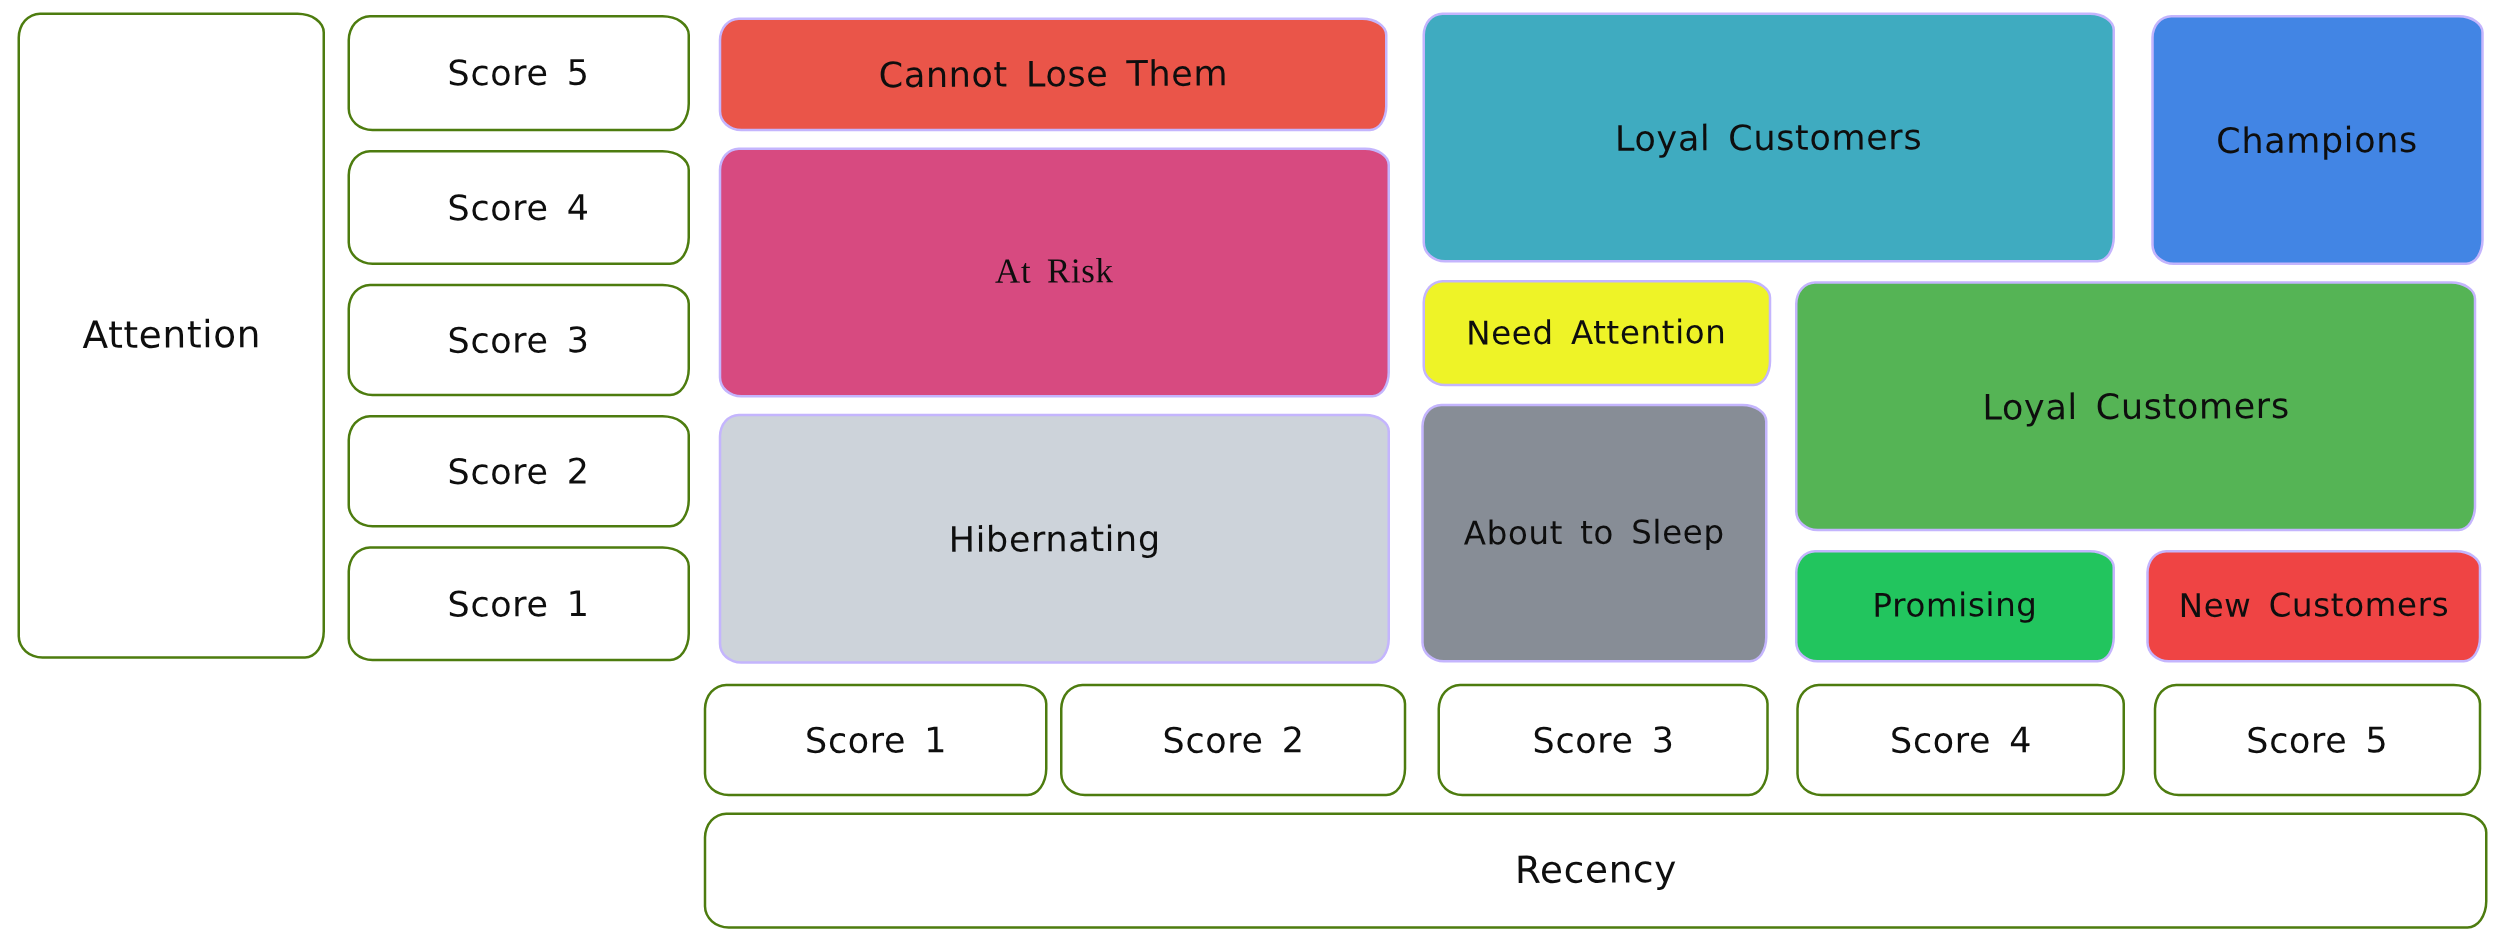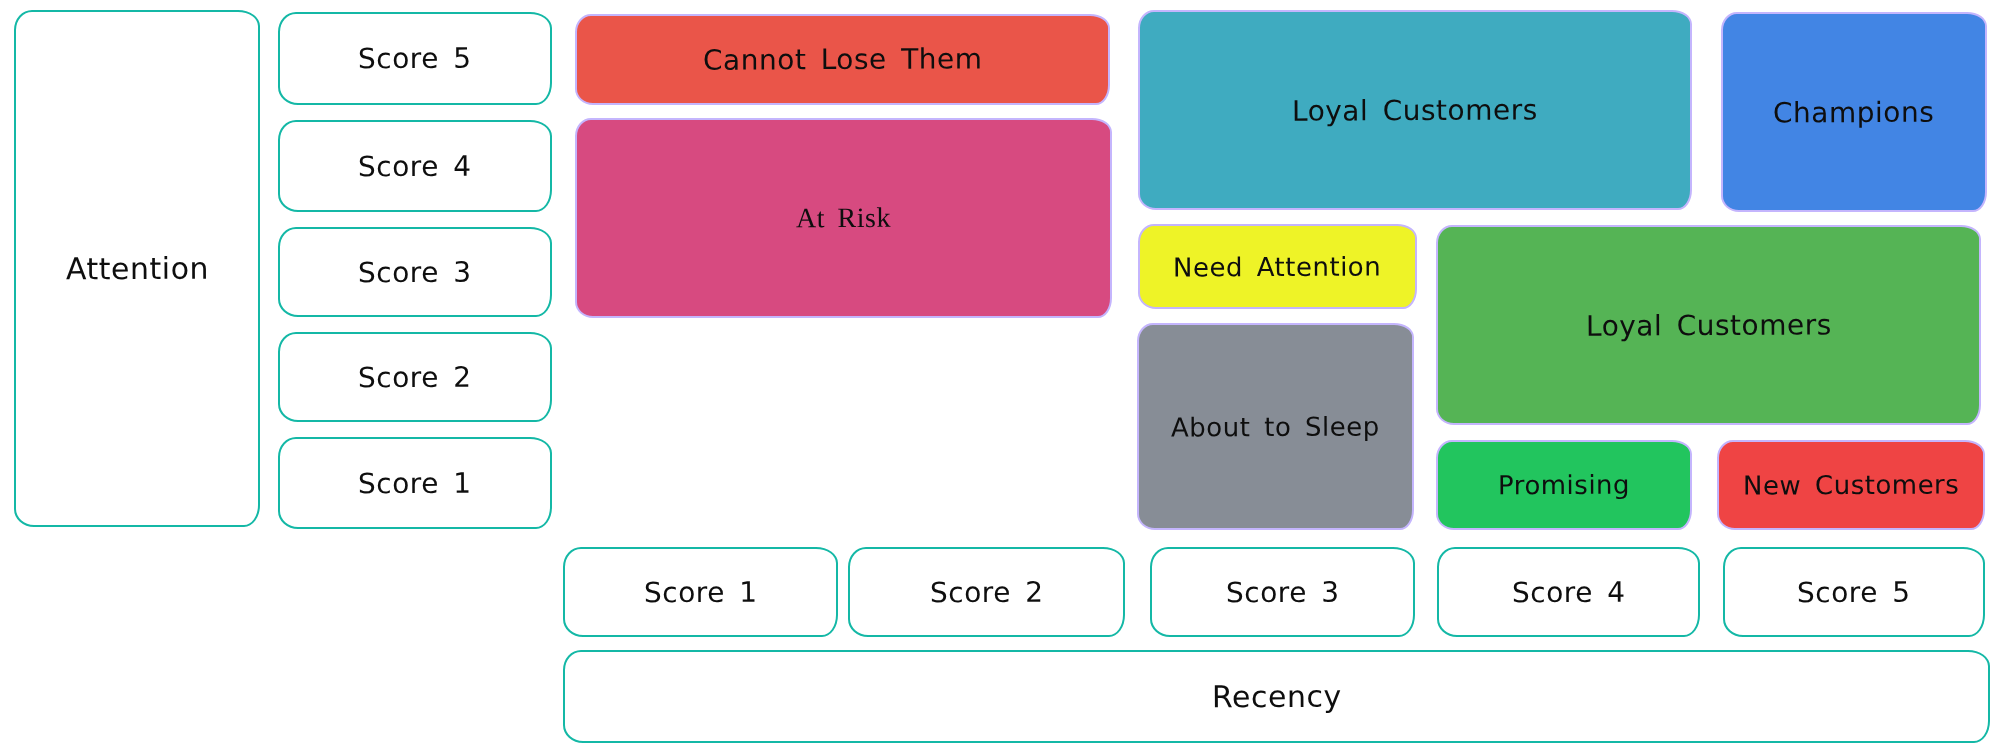--- a/index.html
+++ b/index.html
@@ -19,21 +19,21 @@
     position: absolute;
     display: flex;
     align-items: center;
     justify-content: center;
     box-sizing: border-box;
     text-align: center;
   }
   
   .plain {
     background: #ffffff;
-    border: 2px solid #14b8a6;
+    border: 2px solid #4d7c0f;
     border-radius: 18px 22px 16px 20px / 20px 16px 22px 18px;
   }
   
   .seg {
     border: 2px solid #c4b5fd;
     border-radius: 16px 20px 14px 18px / 18px 14px 20px 16px;
   }
   .lbl {
     color: #0e0e0e;
     font-size: 28px;
@@ -71,20 +71,23 @@
   </div>
 
   <div class="box seg" style="left: 575px; top: 14px; width: 535px; height: 91px; background-color: rgb(234, 85, 73);">
     <span class="lbl">Cannot Lose Them</span>
   </div>
 
   <div class="box seg" style="left: 575px; top: 118px; width: 537px; height: 200px; background-color: rgb(215, 74, 128); font-family: Liberation Serif, serif;">
     <span class="lbl">At Risk</span>
   </div>
 
+  <div class="box seg" style="left: 575px; top: 331px; width: 537px; height: 200px; background-color: rgb(205, 211, 218);">
+    <span class="lbl">Hibernating</span>
+  </div>
 
   <div class="box seg" style="left: 1138px; top: 10px; width: 554px; height: 200px; background-color: rgb(63, 171, 192);">
     <span class="lbl">Loyal Customers</span>
   </div>
 
   <div class="box seg" style="left: 1138px; top: 224px; width: 279px; height: 85px; background-color: rgb(238, 243, 39);">
     <span class="lbl lbl-snug">Need Attention</span>
   </div>
 
   <div class="box seg" style="left: 1137px; top: 323px; width: 277px; height: 207px; background-color: rgb(135, 141, 150);">

